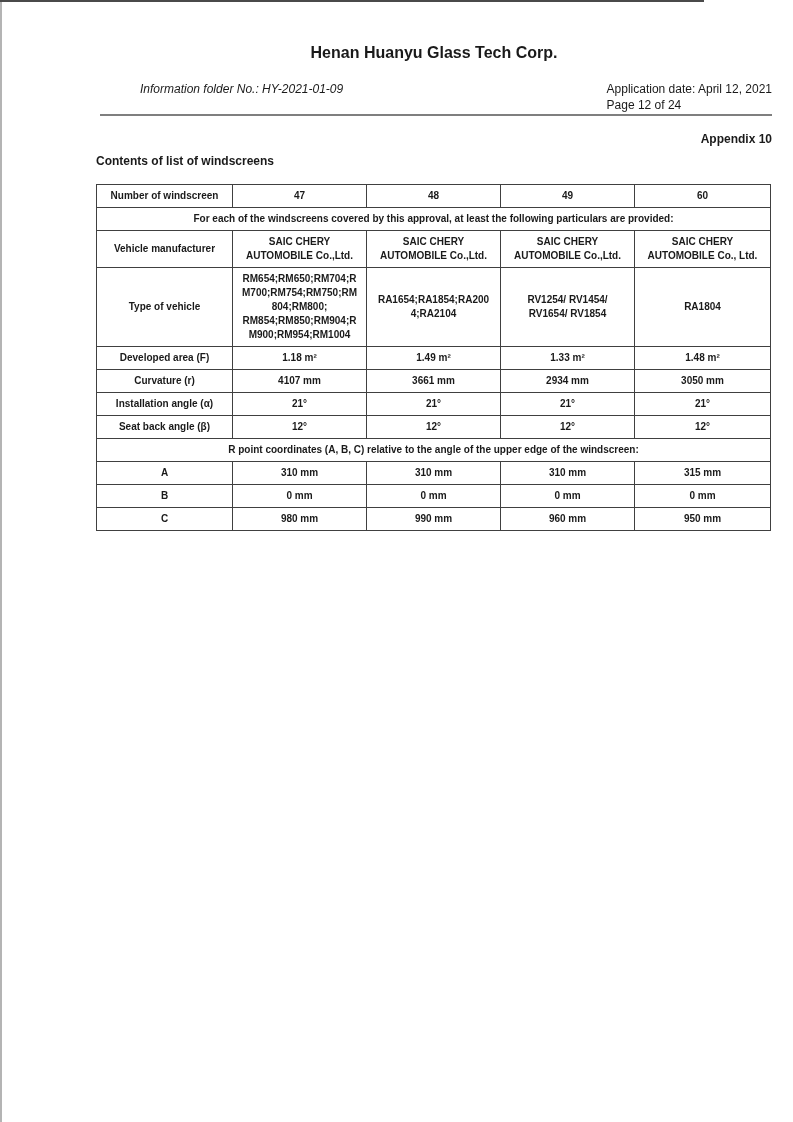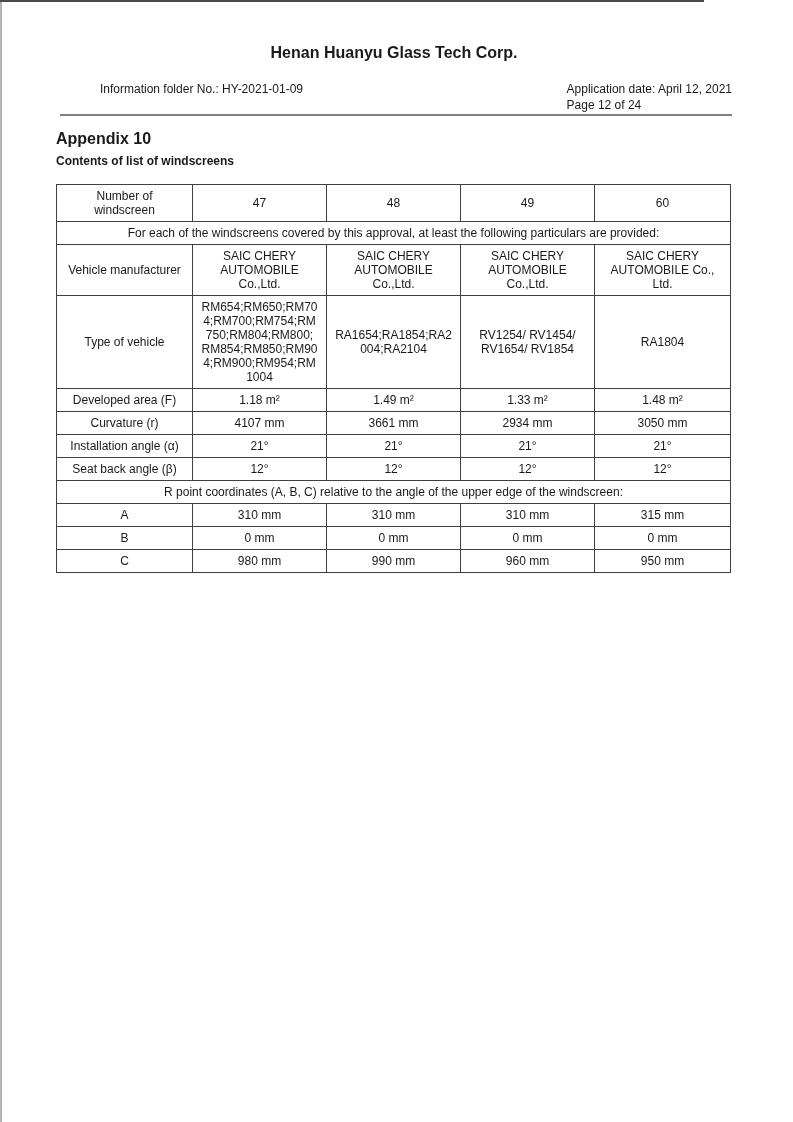--- a/index.html
+++ b/index.html
@@ -15,46 +15,47 @@
   .edge-left {
     position: absolute; left: 0; top: 0;
     width: 2px; height: 1122px;
     background: #b4b4b4;
   }
   .edge-top {
     position: absolute; left: 0; top: 0;
     width: 704px; height: 2px;
     background: #4a4a4a;
   }
-  .content { margin-left: 56px; width: 676px; }
+  .content { margin-left: 96px; width: 676px; }
   .title {
     margin: 0; padding-top: 44px;
     text-align: center;
     font-size: 16px; line-height: 18px; font-weight: bold;
   }
   .info-row {
     display: flex; justify-content: space-between; align-items: flex-start;
     margin-top: 19px;
     font-size: 12px; line-height: 16px;
   }
-  .info-left { padding-left: 44px; }
+  .info-left { padding-left: 44px; font-style: italic; }
   .info-right { }
   .rule { border-bottom: 2px solid #7f7f7f; margin-left: 4px; margin-top: 1px; }
   .appendix {
-    text-align: left; font-weight: bold;
-    font-size: 16px; line-height: 16px; margin-top: 15px;
+    text-align: right; font-weight: bold;
+    font-size: 12px; line-height: 16px; margin-top: 15px;
   }
   .subtitle {
     text-align: left; font-weight: bold;
     font-size: 12px; line-height: 16px; margin-top: 6px;
   }
   table.wtable {
     border-collapse: collapse; table-layout: fixed;
     width: 674px; margin-top: 15px;
-    font-size: 12px;
+    font-size: 10px;
+    font-weight: bold;
   }
   table.wtable td {
     border: 1px solid #404040;
     text-align: center; vertical-align: middle;
     padding: 4px 8px; line-height: 14px;
     overflow: hidden;
   }
   td.lbl { padding: 4px 14px; }
   td.note { text-align: left; padding: 4px 6px; }
   td.ba { word-break: break-all; padding: 4px 9px; }

